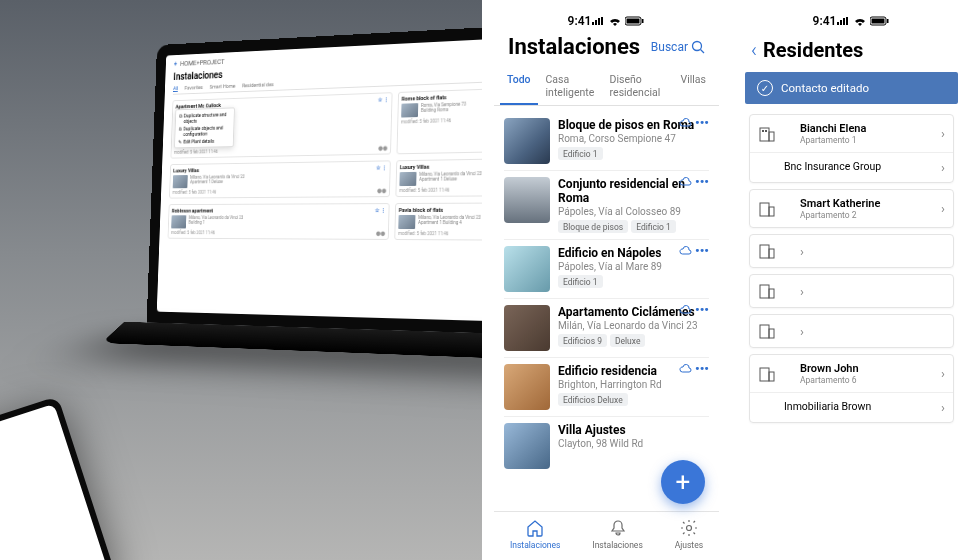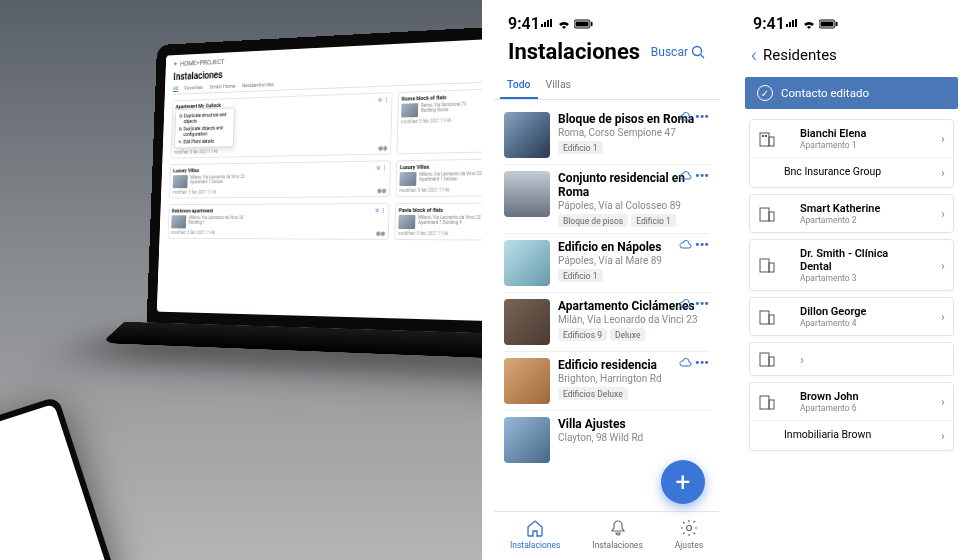--- a/index.html
+++ b/index.html
@@ -25,21 +25,21 @@
   .ld-meta { color: #888; font-size: 4.5px; }
   .ld-ftr { display: flex; justify-content: space-between; font-size: 4.5px; color: #999; margin-top: 2px; }
   .popup { position: absolute; background: #fff; border: 1px solid #ddd; border-radius: 2px; padding: 2px 4px; font-size: 5px; box-shadow: 0 2px 6px rgba(0,0,0,.15); }
   .popup-item { padding: 1px 0; display: flex; gap: 2px; }
 
   
   .phone-col { background: #fff; position: relative; display: flex; flex-direction: column; }
   .col1 { width: 225px; margin-left: 12px; }
   .col2 { width: 225px; margin-left: 20px; }
 
-  .status-bar { display: flex; justify-content: flex-start; align-items: center; padding: 14px 14px 6px; font-size: 16px; font-weight: 600; }
+  .status-bar { display: flex; justify-content: center; align-items: center; padding: 14px 14px 6px; font-size: 12px; font-weight: 600; }
   .sb-icons { display: flex; gap: 3px; align-items: center; }
 
   .header-row { display: flex; justify-content: space-between; align-items: center; padding: 0 14px 8px; }
   .header-title { font-size: 22px; font-weight: 700; }
   .search-link { font-size: 12px; color: #2f6fd0; display: flex; align-items: center; gap: 3px; }
 
   .tabs { display: flex; gap: 1px; padding: 0 6px; border-bottom: 1px solid #e0e0e0; font-size: 10.5px; }
   .tab { padding: 6px 7px; color: #777; }
   .tab.active { color: #2f6fd0; border-bottom: 2px solid #2f6fd0; font-weight: 500; }
 
@@ -65,21 +65,21 @@
   .fab { position: absolute; right: 14px; bottom: 56px; width: 44px; height: 44px; border-radius: 50%; background: #3a76d8; color: #fff; display: flex; align-items: center; justify-content: center; font-size: 26px; box-shadow: 0 4px 12px rgba(58,118,216,.5); }
 
   .tabbar { display: flex; justify-content: space-around; border-top: 1px solid #e4e4e4; padding: 6px 0 10px; }
   .tabbar-item { display: flex; flex-direction: column; align-items: center; gap: 2px; font-size: 8.5px; color: #6a6a6a; }
   .tabbar-item.active { color: #2f6fd0; }
   .tabbar-ico { width: 20px; height: 20px; }
 
   
   .back-row { display: flex; align-items: center; gap: 6px; padding: 4px 12px 10px; }
   .back-chev { color: #2f6fd0; font-size: 20px; font-weight: 300; }
-  .back-title { font-size: 15px; font-weight: 400; }
+  .back-title { font-size: 20px; font-weight: 700; }
 
   .toast { background: #4a77b8; color: #fff; display: flex; align-items: center; gap: 8px; padding: 8px 12px; font-size: 11.5px; margin: 0 6px; border-radius: 2px; }
   .toast-check { width: 16px; height: 16px; border: 1.5px solid #fff; border-radius: 50%; display: flex; align-items: center; justify-content: center; font-size: 10px; }
 
   .res-list { padding: 10px 10px 0; display: flex; flex-direction: column; gap: 6px; }
   .res-card { border: 1px solid #e4e4e4; border-radius: 4px; box-shadow: 0 1px 2px rgba(0,0,0,.04); }
   .res-row { display: flex; align-items: center; gap: 24px; padding: 7px 8px; }
   .res-ico { width: 18px; height: 18px; flex-shrink: 0; }
   .res-body { flex: 1; }
   .res-name { font-size: 11px; font-weight: 600; }
@@ -243,20 +243,22 @@
     <div class="search-link">
       <span>Buscar</span>
       <svg width="14" height="14" viewBox="0 0 14 14">
           <circle cx="6" cy="6" r="4.5" fill="none" stroke="#2f6fd0" stroke-width="1.3"></circle>
           <line x1="9.5" y1="9.5" x2="13" y2="13" stroke="#2f6fd0" stroke-width="1.3"></line>
         </svg>
     </div>
   </div>
   <div class="tabs">
     <div class="tab active">Todo</div>
+    <div class="tab">Casa inteligente</div>
+    <div class="tab">Diseño residencial</div>
     <div class="tab">Villas</div>
   </div>
   <div class="list">
     <div class="item">
       <div class="thumb tb1"></div>
       <div class="item-body">
         <div class="item-title">Bloque de pisos en Roma</div>
         <div class="item-sub">Roma, Corso Sempione 47</div>
         <div class="chips">
             <span class="chip">Edificio 1</span>
@@ -426,37 +428,29 @@
           </div>
         <span class="chev-r">›</span>
       </div>
     </div>
     <div class="res-card">
       <div class="res-row">
         <svg class="res-ico" viewBox="0 0 18 18">
             <rect x="2" y="3" width="9" height="13" fill="none" stroke="#555" stroke-width="1"></rect>
             <rect x="11" y="7" width="5" height="9" fill="none" stroke="#555" stroke-width="1"></rect>
           </svg>
-        <div class="res-body">
-            <div class="res-name">Dr. Smith - Clínica Dental</div>
-            <div class="res-apt">Apartamento 3</div>
-          </div>
-        <span class="chev-r">›</span>
-      </div>
-    </div>
-    <div class="res-card">
-      <div class="res-row">
-        <svg class="res-ico" viewBox="0 0 18 18">
-            <rect x="2" y="3" width="9" height="13" fill="none" stroke="#555" stroke-width="1"></rect>
-            <rect x="11" y="7" width="5" height="9" fill="none" stroke="#555" stroke-width="1"></rect>
-          </svg>
-        <div class="res-body">
-            <div class="res-name">Dillon George</div>
-            <div class="res-apt">Apartamento 4</div>
-          </div>
+        <span class="chev-r">›</span>
+      </div>
+    </div>
+    <div class="res-card">
+      <div class="res-row">
+        <svg class="res-ico" viewBox="0 0 18 18">
+            <rect x="2" y="3" width="9" height="13" fill="none" stroke="#555" stroke-width="1"></rect>
+            <rect x="11" y="7" width="5" height="9" fill="none" stroke="#555" stroke-width="1"></rect>
+          </svg>
         <span class="chev-r">›</span>
       </div>
     </div>
     <div class="res-card">
       <div class="res-row">
         <svg class="res-ico" viewBox="0 0 18 18">
             <rect x="2" y="3" width="9" height="13" fill="none" stroke="#555" stroke-width="1"></rect>
             <rect x="11" y="7" width="5" height="9" fill="none" stroke="#555" stroke-width="1"></rect>
           </svg>
         <span class="chev-r">›</span>

